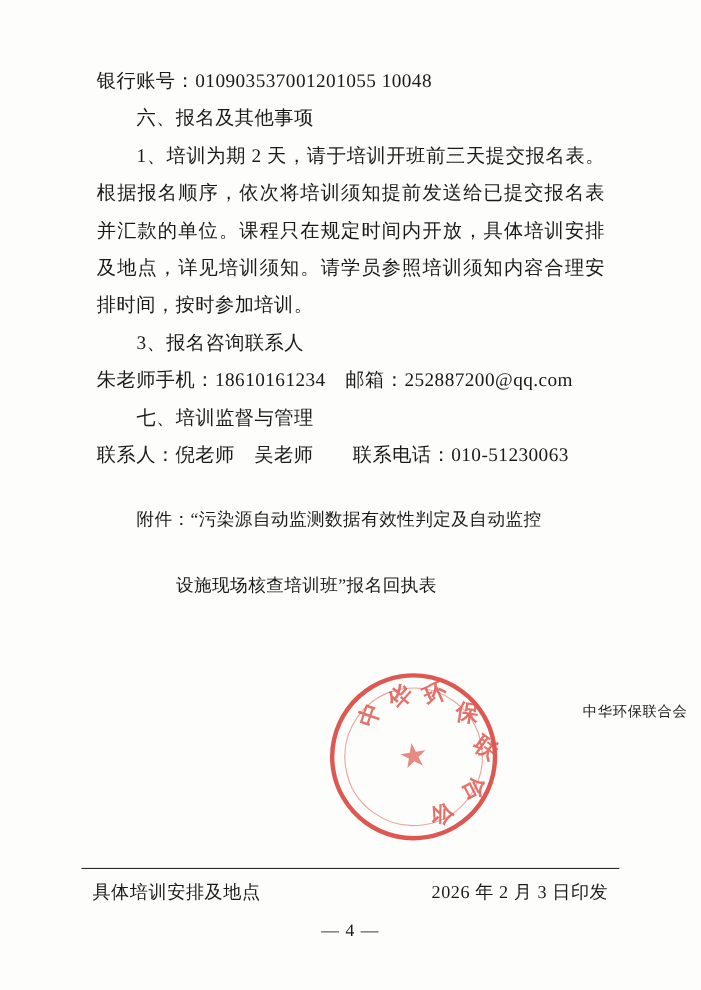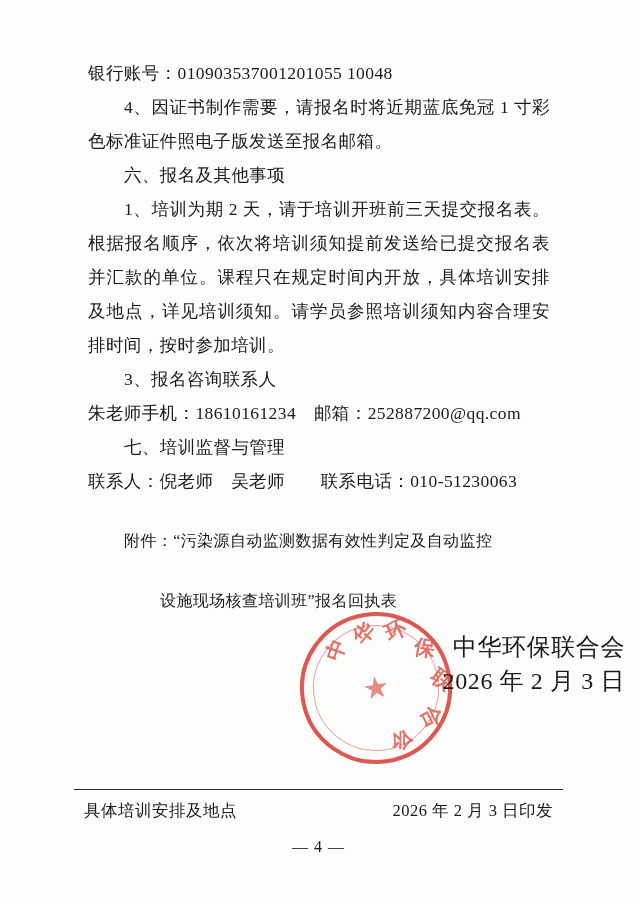--- a/index.html
+++ b/index.html
@@ -54,21 +54,21 @@
 
   
   .sign-block {
     position: absolute;
     right: 12px;
     top: 630px;
     width: 300px;
     text-align: right;
   }
   .sign-line {
-    font-size: 24px;
+    font-size: 13px;
     line-height: 34px;
     letter-spacing: 0.6px;
     color: #1a1a1a;
     position: relative;
     z-index: 3;
   }
 
   
   .seal {
     position: absolute;
@@ -143,21 +143,20 @@
     letter-spacing: 1px;
   }
 </style>
 </head>
 <body>
 
 <div class="page">
 
   <div class="content">
     <p class="para">银行账号：010903537001201055 10048</p>
-    <p class="para indent2">4、因证书制作需要，请报名时将近期蓝底免冠 1 寸彩色标准证件照电子版发送至报名邮箱。</p>
     <p class="para indent2">六、报名及其他事项</p>
     <p class="para indent2">1、培训为期 2 天，请于培训开班前三天提交报名表。根据报名顺序，依次将培训须知提前发送给已提交报名表并汇款的单位。课程只在规定时间内开放，具体培训安排及地点，详见培训须知。请学员参照培训须知内容合理安排时间，按时参加培训。</p>
     <p class="para indent2">3、报名咨询联系人</p>
     <p class="para">朱老师手机：18610161234　邮箱：252887200@qq.com</p>
     <p class="para indent2">七、培训监督与管理</p>
     <p class="para">联系人：倪老师　吴老师　　联系电话：010-51230063</p>
 
     <div class="attach">附件：“污染源自动监测数据有效性判定及自动监控</div>
     <div class="attach attach-line2">设施现场核查培训班”报名回执表</div>
   </div>
@@ -171,21 +170,20 @@
       <span class="seal-char" style="left:90px; top:4px; transform: rotate(-15deg);">环</span>
       <span class="seal-char" style="left:116px; top:26px; transform: rotate(18deg);">保</span>
       <span class="seal-char" style="left:128px; top:60px; transform: rotate(45deg);">联</span>
       <span class="seal-char" style="left:112px; top:95px; transform: rotate(72deg);">合</span>
       <span class="seal-char" style="left:80px; top:114px; transform: rotate(100deg);">会</span>
     </div>
   </div>
 
   <div class="sign-block">
     <div class="sign-line">中华环保联合会</div>
-    <div class="sign-line">2026 年 2 月 3 日</div>
   </div>
 
   <div class="footer-rule"></div>
   <div class="footer-row">
     <span>具体培训安排及地点</span>
     <span>2026 年 2 月 3 日印发</span>
   </div>
   <div class="page-num">— 4 —</div>
 
 </div>

